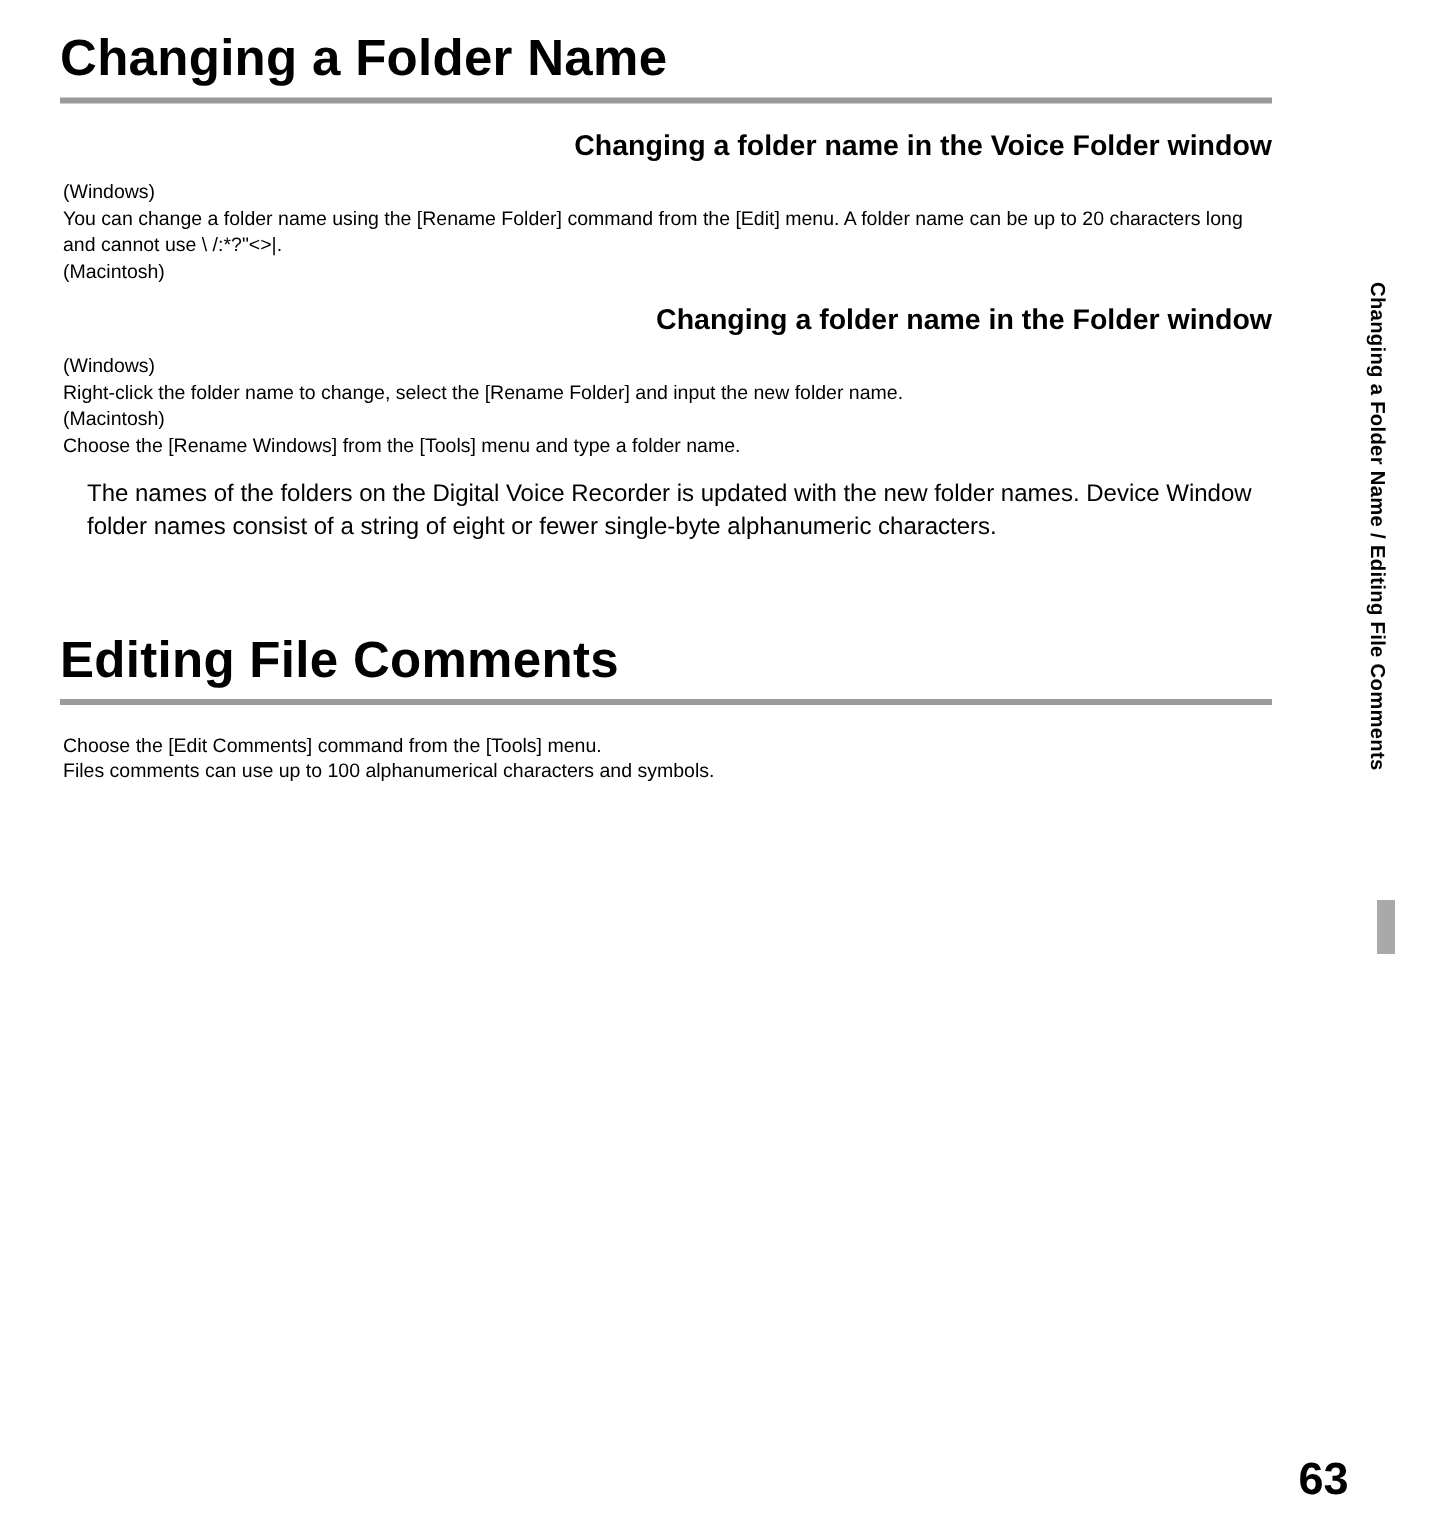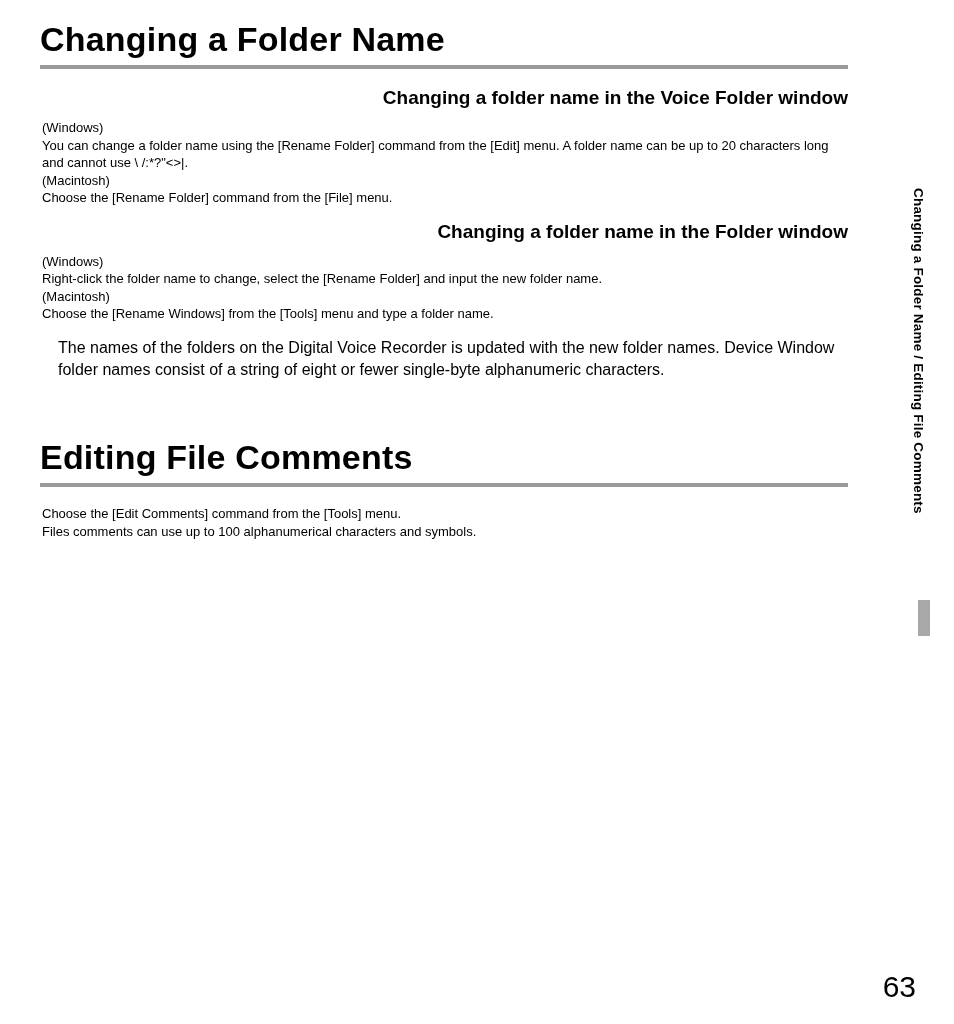--- a/index.html
+++ b/index.html
@@ -8,38 +8,37 @@
   h1{font-size:34px;font-weight:bold;margin:0 0 6px 0;letter-spacing:0.2px;}
   .rule{height:4px;background:#9a9a9a;margin:0 0 18px 0;}
   h2{font-size:19px;font-weight:bold;margin:0 0 10px 0;text-align:right;}
   .body{font-size:13px;line-height:1.35;margin-left:2px;margin-bottom:14px;}
   .note{font-size:16px;line-height:1.35;margin-left:18px;margin-bottom:14px;}
   .sec2{margin-top:58px;}
   .para{font-size:17.5px;line-height:1.35;margin:0 0 18px 0;}
   .side{position:absolute;right:20px;top:188px;height:520px;width:30px;}
   .side-text{position:absolute;top:0;left:0;width:420px;transform-origin:top left;transform:rotate(90deg) translate(0,-22px);font-size:13.5px;font-weight:bold;white-space:nowrap;letter-spacing:0.2px;}
   .side-bar{position:absolute;left:14px;top:412px;width:12px;height:36px;background:#a9a9a9;}
-  .pgnum{position:absolute;right:38px;bottom:20px;font-size:30px;font-weight:normal;}
+  .pgnum{position:absolute;right:55px;bottom:20px;font-size:30px;font-weight:bold;}
 </style>
 </head>
 <body>
 
 <div class="page">
 
   <div class="col">
 
     <h1>Changing a Folder Name</h1>
     <div class="rule"></div>
 
     <h2>Changing a folder name in the Voice Folder window</h2>
     <div class="body">
       <div>(Windows)</div>
       <div>You can change a folder name using the [Rename Folder] command from the [Edit] menu. A folder name can be up to 20 characters long and cannot use \ /:*?"&lt;&gt;|.</div>
       <div>(Macintosh)</div>
-      <div>Choose the [Rename Folder] command from the [File] menu.</div>
     </div>
 
     <h2>Changing a folder name in the Folder window</h2>
     <div class="body">
       <div>(Windows)</div>
       <div>Right-click the folder name to change, select the [Rename Folder] and input the new folder name.</div>
       <div>(Macintosh)</div>
       <div>Choose the [Rename Windows] from the [Tools] menu and type a folder name.</div>
     </div>
     <div class="note">The names of the folders on  the Digital Voice Recorder is updated with the new folder names. Device Window folder names consist of a string of eight or fewer single-byte alphanumeric characters.</div>

